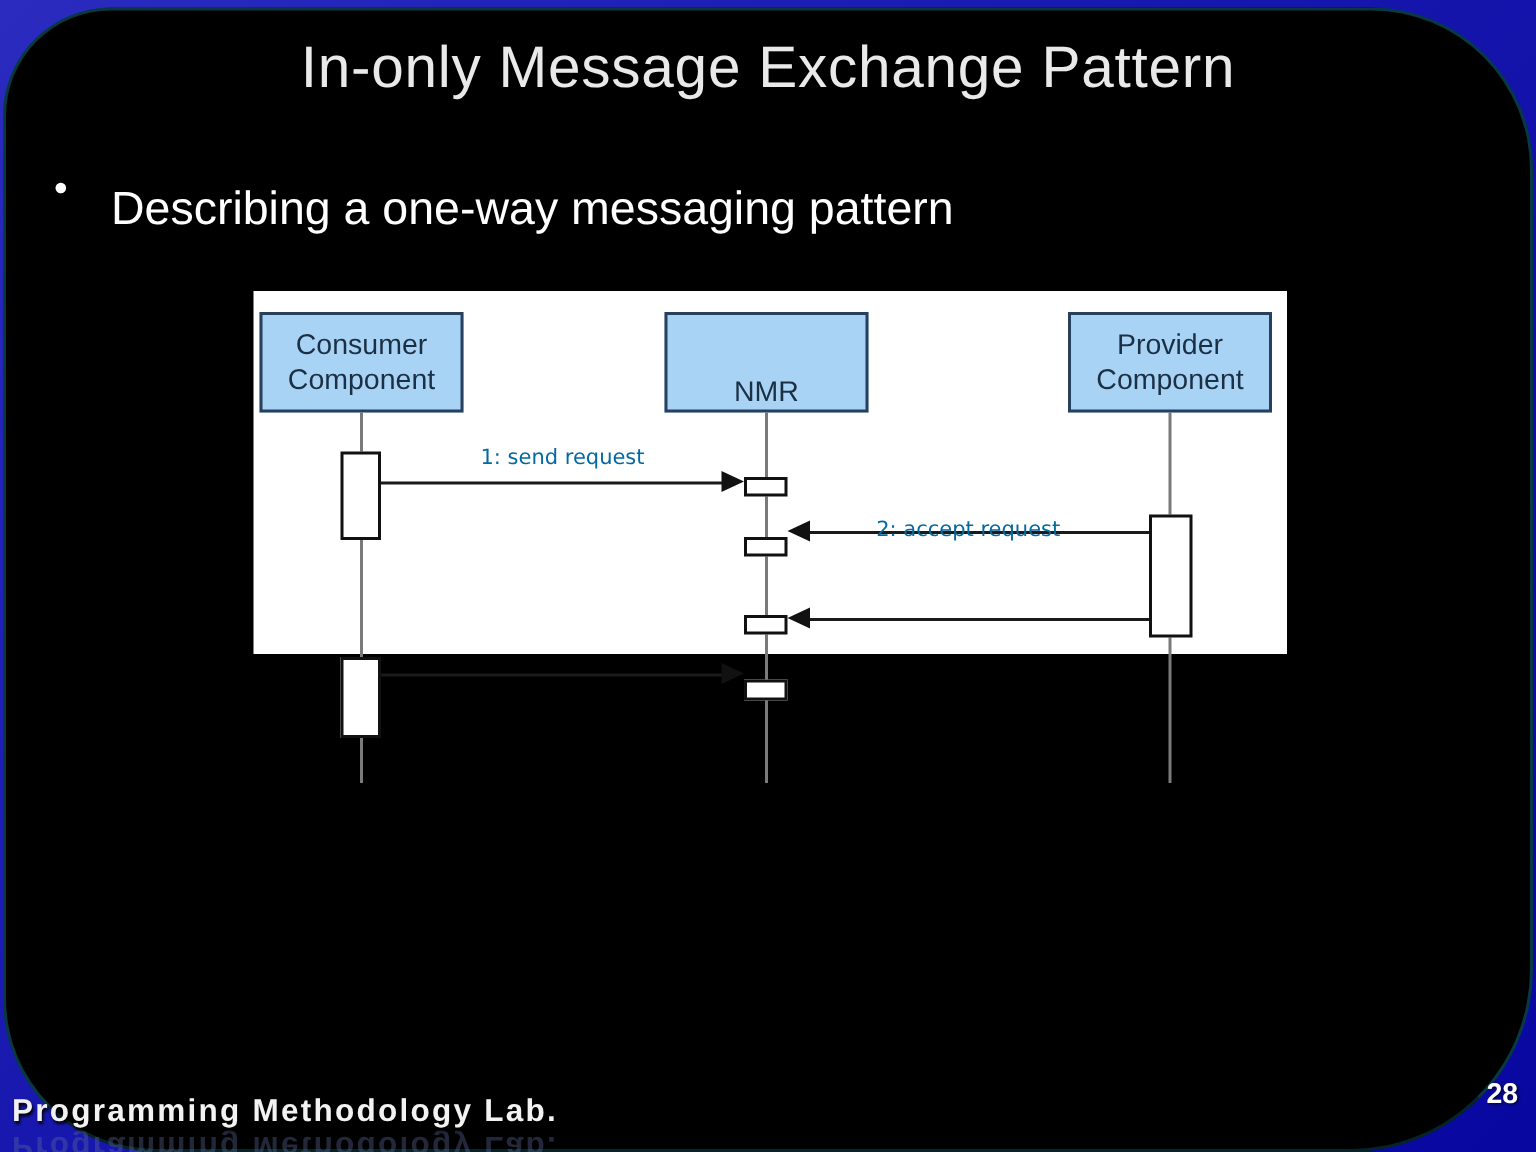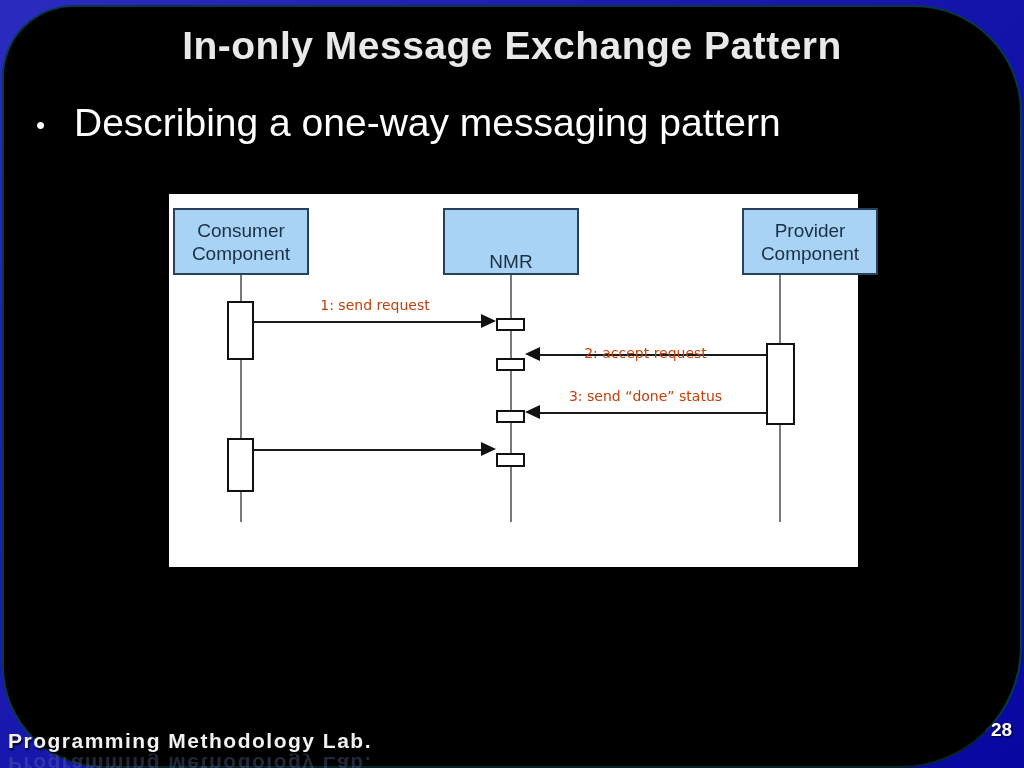--- a/index.html
+++ b/index.html
@@ -12,37 +12,37 @@
   #slide-bg {
     position: absolute; left: 2px; top: 5px; right: 2px; bottom: 0;
     background: #000;
     border: 2px solid rgba(16, 102, 120, 0.55);
     border-bottom-color: rgba(16, 102, 120, 0.35);
     border-radius: 72px 108px 122px 102px;
   }
   .title {
     position: absolute; left: 0; top: 24px; width: 100%;
     text-align: center;
-    font-size: 39px; font-weight: bold; letter-spacing: 0.5px;
+    font-size: 39px; font-weight: normal; letter-spacing: 0.5px;
     color: #e9e9e9;
     text-shadow: 1px 2px 2px rgba(0,0,0,0.9);
   }
   .bullet-row { position: absolute; left: 36px; top: 102px; width: 900px; }
   .bullet-dot {
     position: absolute; left: 0; top: 2px;
     font-size: 26px; color: #ffffff; line-height: 42px;
   }
   .bullet-text {
-    position: absolute; left: 38px; top: 0;
-    font-size: 39px; color: #ffffff; line-height: 42px; font-weight: 400;
+    position: absolute; left: 38px; top: 16px;
+    font-size: 31px; color: #ffffff; line-height: 42px; font-weight: 400;
     white-space: nowrap;
   }
   
   #diagram {
-    position: absolute; left: 169px; top: 194px; width: 689px; height: 373px;
+    position: absolute; left: 169px; top: 194px; width: 689px; height: 242px;
     background: #ffffff;
   }
   .participant {
     position: absolute; top: 14px; height: 67px; width: 136px;
     background: #a9d3f5; border: 2px solid #27415c;
     display: flex; flex-direction: column; align-items: center; justify-content: center;
     font-size: 19px; line-height: 23px; color: #1b3044;
     text-align: center;
   }
   .lifeline {
@@ -57,21 +57,21 @@
     border-left: 15px solid #111111;
     border-top: 7px solid transparent; border-bottom: 7px solid transparent;
   }
   .arrow-left {
     position: absolute; width: 0; height: 0;
     border-right: 15px solid #111111;
     border-top: 7px solid transparent; border-bottom: 7px solid transparent;
   }
   .msg-label {
     position: absolute; text-align: center;
-    font-size: 14px; color: #c2410c; font-family: "DejaVu Sans", sans-serif;
+    font-size: 14px; color: #0369a1; font-family: "DejaVu Sans", sans-serif;
     white-space: nowrap;
   }
   
   .footer {
     position: absolute; left: 8px; top: 729px;
     font-size: 21px; font-weight: bold; letter-spacing: 1.5px;
     color: #f2f2f2;
     text-shadow: 1px 2px 2px rgba(0,0,0,0.95);
     white-space: nowrap;
   }
@@ -107,21 +107,21 @@
     <div class="lifeline" style="left:341px;"></div>
     <div class="lifeline" style="left:610px;"></div>
 
     <div class="participant" style="left:4px;">
       <span>Consumer</span>
       <span>Component</span>
     </div>
     <div class="participant" style="left:274px;justify-content:flex-end;">
       <span>NMR</span>
     </div>
-    <div class="participant" style="left:573px;">
+    <div class="participant" style="left:543px;">
       <span>Provider</span>
       <span>Component</span>
     </div>
 
     <div class="activation" style="left:58px; top:107px; width:27px; height:59px;"></div>
     <div class="activation" style="left:58px; top:244px; width:27px; height:54px;"></div>
     <div class="activation" style="left:327px; top:124px; width:29px; height:13px;"></div>
     <div class="activation" style="left:327px; top:164px; width:29px; height:13px;"></div>
     <div class="activation" style="left:327px; top:216px; width:29px; height:13px;"></div>
     <div class="activation" style="left:327px; top:259px; width:29px; height:14px;"></div>
@@ -130,21 +130,20 @@
     <div class="msg-line" style="left:85px;  top:127px; width:229px;"></div>
     <div class="arrow-right" style="left:312px; top:120px;"></div>
     <div class="msg-label" style="left:85px;  top:103px; width:242px;">1: send request</div>
 
     <div class="msg-line" style="left:370px; top:160px; width:227px;"></div>
     <div class="arrow-left" style="left:356px; top:153px;"></div>
     <div class="msg-label" style="left:356px; top:136px; width:241px;margin-top:15px;">2: accept request</div>
 
     <div class="msg-line" style="left:370px; top:218px; width:227px;"></div>
     <div class="arrow-left" style="left:356px; top:211px;"></div>
-    <div class="msg-label" style="left:356px; top:194px; width:241px;">3: send “done” status</div>
 
     <div class="msg-line" style="left:85px;  top:255px; width:229px;"></div>
     <div class="arrow-right" style="left:312px; top:248px;"></div>
 
   </div>
 
   <div class="footer-reflection">Programming Methodology Lab.</div>
   <div class="footer">Programming Methodology Lab.</div>
 
   <div class="page-number">28</div>

